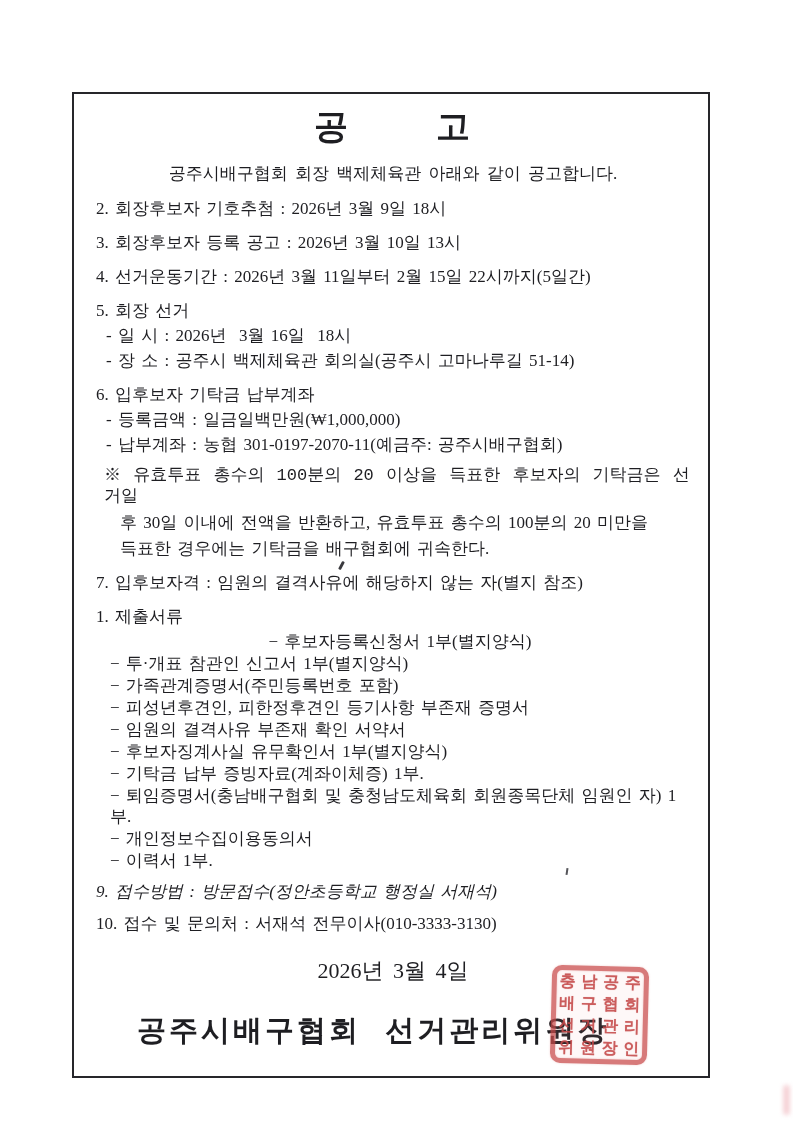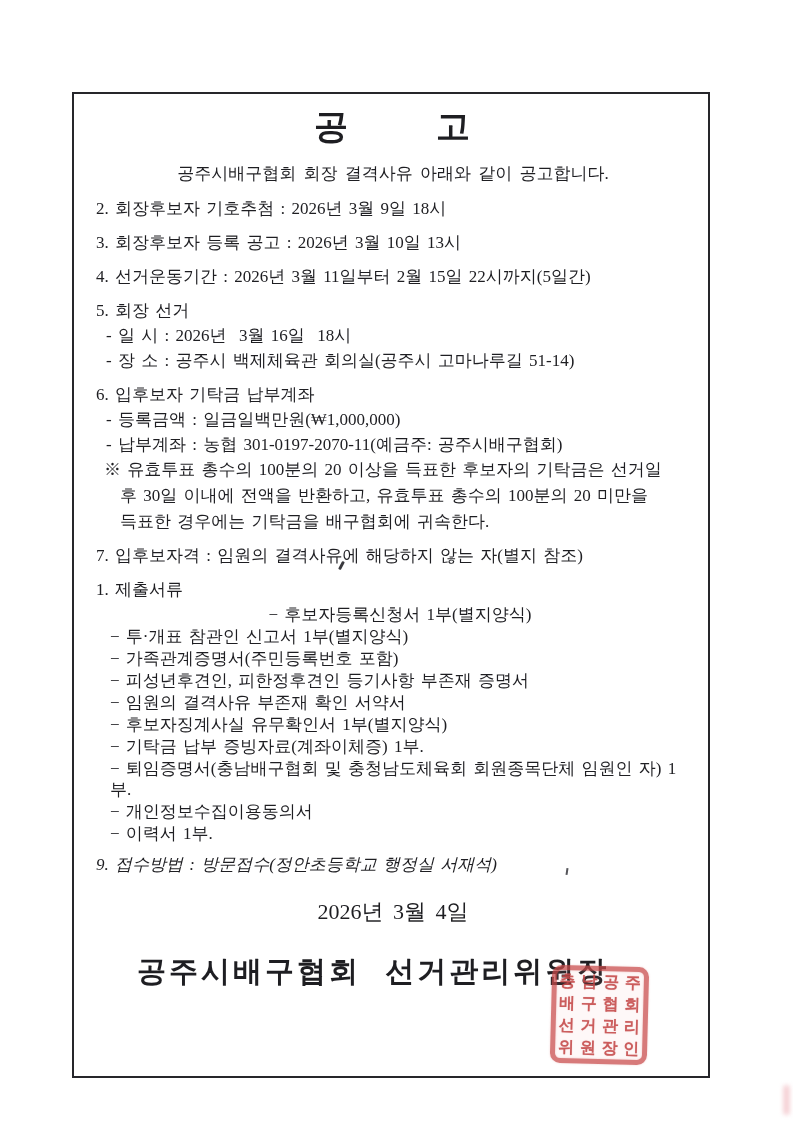--- a/index.html
+++ b/index.html
@@ -18,21 +18,21 @@
   }
   .intro{
     margin-top:16px;text-align:center;font-size:17px;line-height:22px;
     word-spacing:3px;white-space:pre-wrap;
   }
   .line{
     font-size:17px;line-height:21px;white-space:pre-wrap;word-spacing:2px;
   }
   .maj{margin-top:13px;}
   .sub{margin-top:4px;padding-left:10px;}
-  .note{margin-top:4px;padding-left:8px;}
+  .note{margin-top:10px;padding-left:8px;font-family:Liberation Mono, monospace;}
   .notec{margin-top:5px;padding-left:24px;}
   .doc{margin-top:1px;padding-left:14px;}
   .doc-first{margin-top:4px;padding-left:14px;text-align:center;}
   .maj9{margin-top:10px;font-style:italic;}
   .maj10{margin-top:11px;}
   .date-line{
     margin-top:26px;text-align:center;font-size:22px;line-height:22px;word-spacing:4px;
   }
   .signer-line{
     margin-top:30px;padding-left:41px;font-size:29px;font-weight:700;line-height:36px;
@@ -71,21 +71,21 @@
 
 <div class="page">
   <div class="frame">
     <div class="content">
 
       <div class="title-row">
         <span>공</span>
         <span>고</span>
       </div>
 
-      <div class="intro">공주시배구협회 회장 결격사유 아래와 같이 공고합니다.</div>
+      <div class="intro">공주시배구협회 회장 백제체육관 아래와 같이 공고합니다.</div>
 
       <div class="line maj">2. 회장후보자 기호추첨 : 2026년 3월 9일 18시</div>
       <div class="line maj">3. 회장후보자 등록 공고 : 2026년 3월 10일 13시</div>
       <div class="line maj">4. 선거운동기간 : 2026년 3월 11일부터 2월 15일 22시까지(5일간)</div>
       <div class="line maj">5. 회장 선거</div>
       <div class="line sub">- 일 시 : 2026년  3월 16일  18시</div>
       <div class="line sub">- 장 소 : 공주시 백제체육관 회의실(공주시 고마나루길 51-14)</div>
       <div class="line maj">6. 입후보자 기탁금 납부계좌</div>
       <div class="line sub">- 등록금액 : 일금일백만원(₩1,000,000)</div>
       <div class="line sub">- 납부계좌 : 농협 301-0197-2070-11(예금주: 공주시배구협회)</div>
@@ -98,20 +98,21 @@
       <div class="line doc">− 투·개표 참관인 신고서 1부(별지양식)</div>
       <div class="line doc">− 가족관계증명서(주민등록번호 포함)</div>
       <div class="line doc">− 피성년후견인, 피한정후견인 등기사항 부존재 증명서</div>
       <div class="line doc">− 임원의 결격사유 부존재 확인 서약서</div>
       <div class="line doc">− 후보자징계사실 유무확인서 1부(별지양식)</div>
       <div class="line doc">− 기탁금 납부 증빙자료(계좌이체증) 1부.</div>
       <div class="line doc">− 퇴임증명서(충남배구협회 및 충청남도체육회 회원종목단체 임원인 자) 1부.</div>
       <div class="line doc">− 개인정보수집이용동의서</div>
       <div class="line doc">− 이력서 1부.</div>
       <div class="line maj maj9">9. 접수방법 : 방문접수(정안초등학교 행정실 서재석)</div>
+      <div class="line maj maj10">10. 접수 및 문의처 : 서재석 전무이사(010-3333-3130)</div>
 
       <div class="date-line">2026년 3월 4일</div>
       <div class="signer-line">공주시배구협회 선거관리위원장</div>
 
     </div>
   </div>
 
   <div class="stamp">
     <span>충</span>
     <span>남</span>

